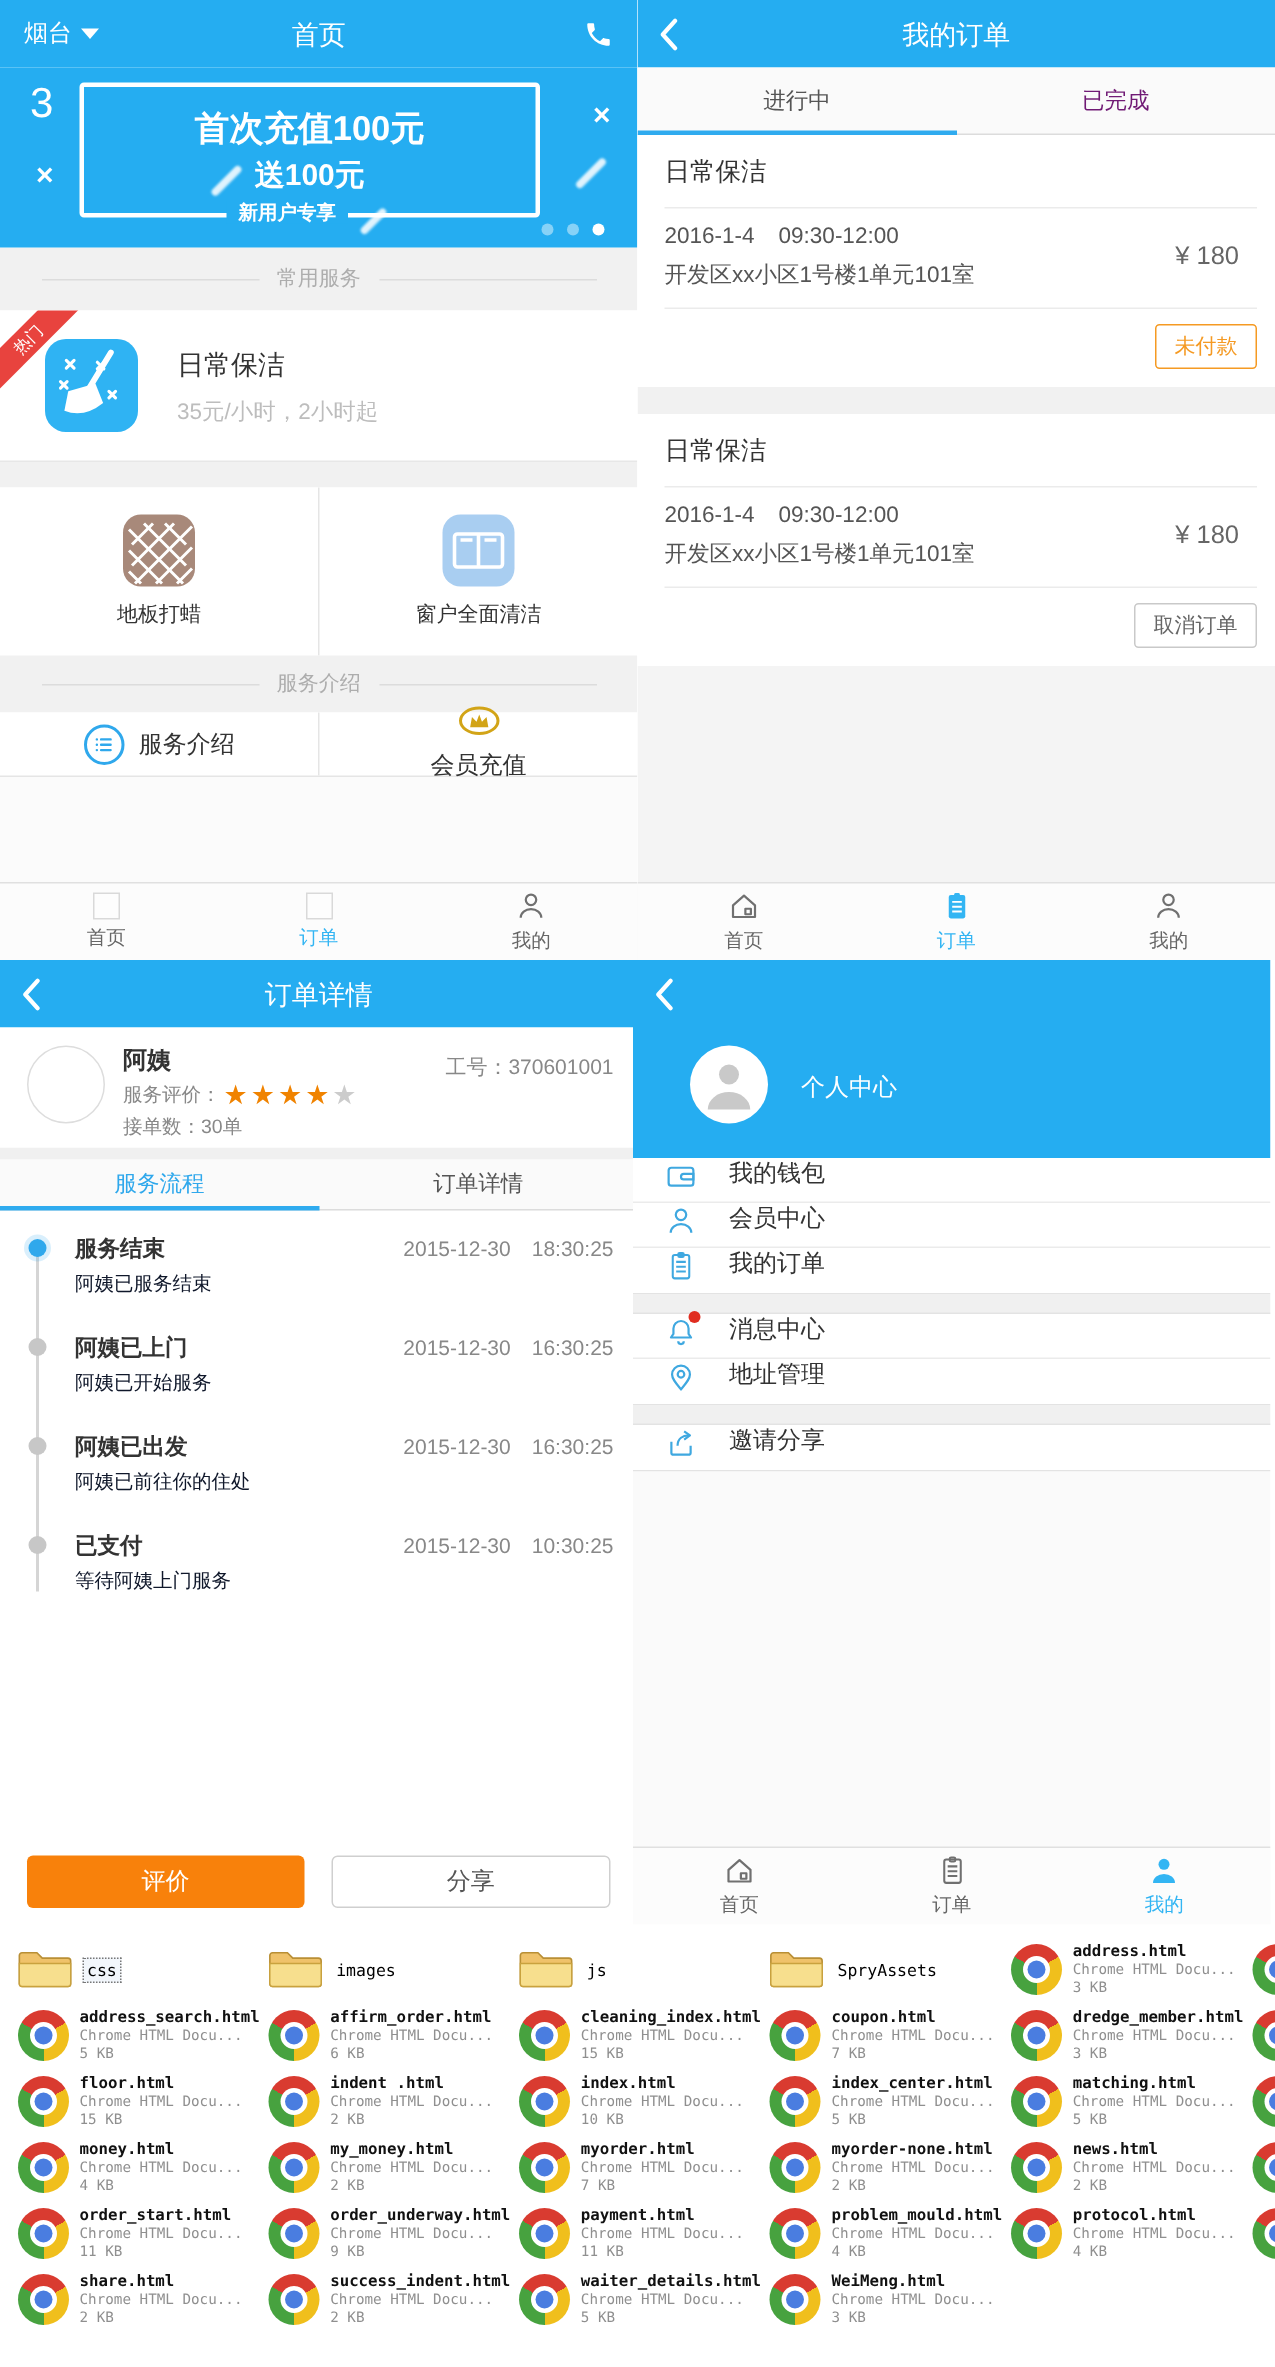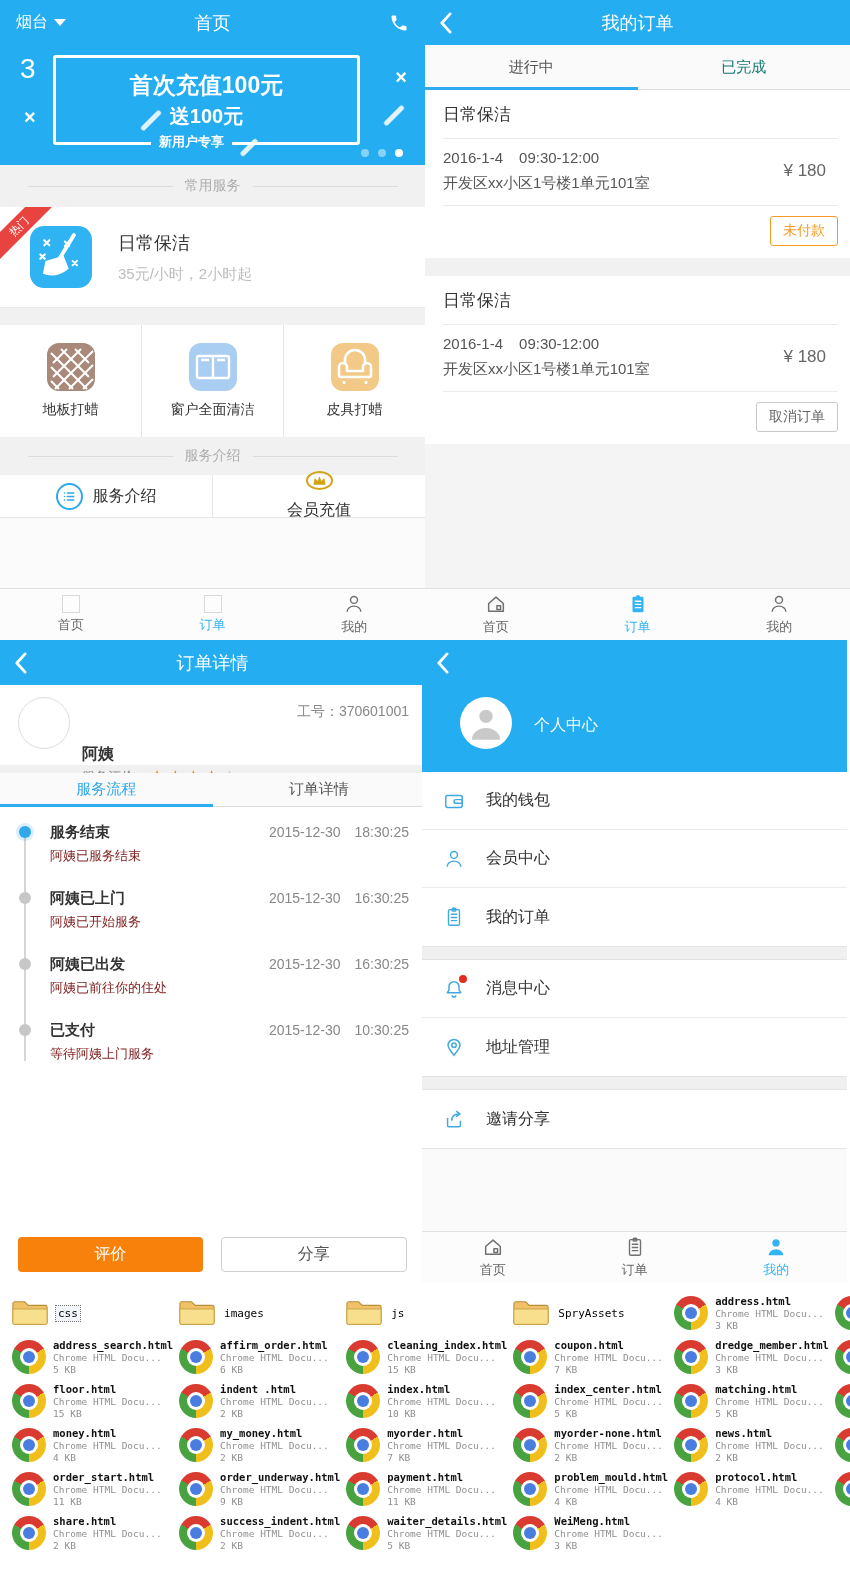--- a/index.html
+++ b/index.html
@@ -77,74 +77,74 @@
 
   
   .tabbar { position:absolute; bottom:0; left:0; width:100%; height:52px; background:#FCFCFC; border-top:1px solid #E0E0E0; display:flex; }
   .tab { flex:1; display:flex; flex-direction:column; align-items:center; justify-content:center; gap:3px; font-size:13px; color:#666; }
   .tab.active { color:#33B5F3; }
   .ph-square { width:18px; height:18px; border:1px solid #D9D9D9; background:#FDFDFD; }
   .tab svg { display:block; }
 
   
   .seg-tabs { height:45px; background:#FAFAFA; border-bottom:1px solid #DCDCDC; display:flex; position:relative; flex:0 0 auto; }
-  .seg { flex:1; display:flex; align-items:center; justify-content:center; font-size:15px; color:#0f766e; }
+  .seg { flex:1; display:flex; align-items:center; justify-content:center; font-size:15px; color:#701a75; }
   .seg.active { color:#555; }
   .seg-line { position:absolute; bottom:-1px; left:0; width:50%; height:3px; background:#2FABEF; }
   .order-card { background:#fff; padding:0 0 10px 0; flex:0 0 auto; }
   .oc-title { font-size:17px; color:#333; padding:13px 18px 12px; }
   .oc-div { height:1px; background:#EBEBEB; margin:0 12px 0 18px; }
   .oc-info { display:flex; align-items:center; padding:10px 18px 12px; }
   .oc-dt { font-size:15px; color:#555; }
   .oc-dt .t { margin-left:16px; }
   .oc-addr { font-size:15px; color:#555; margin-top:8px; }
   .oc-price { margin-left:auto; font-size:17px; color:#666; padding-right:6px; }
   .oc-actions { display:flex; justify-content:flex-end; padding:10px 12px 2px; }
   .btn-o { font-size:14px; padding:5px 12px; border-radius:3px; background:#fff; }
   .btn-orange { border:1px solid #F59A23; color:#F59A23; }
   .btn-gray { border:1px solid #C9C9C9; color:#666; }
   .order-gap { height:18px; background:#F1F1F1; flex:0 0 auto; }
 
   
   .worker { height:80px; background:#fff; display:flex; padding:12px 14px 0 18px; position:relative; flex:0 0 auto; }
   .avatar-ring { width:52px; height:52px; border-radius:50%; border:1px solid #DDD; background:#fff; flex:0 0 auto; }
   .worker-main { margin-left:12px; }
-  .worker-name { font-size:16px; font-weight:bold; color:#333;margin-top:47px; }
+  .worker-name { font-size:16px; font-weight:bold; color:#333; }
   .worker-row { font-size:13px; color:#888; margin-top:3px; display:flex; align-items:center; }
   .stars { font-size:18px; letter-spacing:2px; line-height:1; margin-left:2px; }
   .star { color:#CCC; } .star.on { color:#F08300; }
   .worker-id { position:absolute; right:16px; top:18px; font-size:14px; color:#888; }
   .thin-band { height:8px; background:#F0F0F0; flex:0 0 auto; }
   .dtabs { height:34px; background:#FAFAFA; border-bottom:1px solid #DCDCDC; display:flex; position:relative; flex:0 0 auto; }
   .dtab { flex:1; display:flex; align-items:center; justify-content:center; font-size:15px; color:#555; }
   .dtab.active { color:#2FA8EC; }
   .dtab-line { position:absolute; bottom:-1px; left:0; width:50%; height:3px; background:#2FABEF; }
 
   .timeline { position:relative; padding:16px 14px 0 50px; flex:0 0 auto; }
   .timeline::before { content:""; position:absolute; left:24px; top:28px; bottom:26px; width:2px; background:#D5D5D5; }
   .tl-item { position:relative; margin-bottom:24px; min-height:38px; }
   .tl-dot { position:absolute; left:-31px; top:3px; width:12px; height:12px; border-radius:50%; background:#C7C7C7; }
   .tl-item.active .tl-dot { background:#2FA8EC; box-shadow:0 0 0 3px rgba(47,168,236,.18); }
   .tl-title { font-size:15px; font-weight:bold; color:#333; }
-  .tl-desc { font-size:13px; color:#7f1d1d; margin-top:5px; }
+  .tl-desc { font-size:13px; color:#0f172a; margin-top:5px; }
   .tl-time { position:absolute; right:2px; top:1px; font-size:14px; color:#888; }
   .tl-clock { margin-left:14px; }
 
   .dbuttons { display:flex; gap:18px; margin:0 18px 11px; flex:0 0 auto; }
   .dbtn { flex:1; height:35px; border-radius:4px; display:flex; align-items:center; justify-content:center; font-size:16px; }
   .dbtn-rate { background:#F8810B; color:#fff; }
   .dbtn-share { background:#fff; border:1px solid #CFCFCF; color:#555; }
 
   
   .p-head { height:132px; background:#25ADF1; position:relative; flex:0 0 auto; }
   .p-avatar { position:absolute; left:38px; top:57px; width:52px; height:52px; border-radius:50%; background:#fff; overflow:hidden; }
   .p-avatar svg { display:block; margin:6px auto 0; }
   .p-title { position:absolute; left:112px; top:75px; color:#fff; font-size:16px; }
   .menu-group { background:#fff; border-bottom:1px solid #E3E3E3; }
-  .menu-row { height:58px; display:flex; align-items:center; padding-left:20px; border-bottom:1px solid #EBEBEB; background:#fff; }
+  .menu-row { height:30px; display:flex; padding-left:20px; border-bottom:1px solid #EBEBEB; background:#fff; }
   .menu-group .menu-row:last-child { border-bottom:none; }
   .menu-ic { width:24px; height:24px; position:relative; display:flex; align-items:center; justify-content:center; flex:0 0 auto; }
   .menu-label { font-size:16px; color:#333; margin-left:20px; }
   .menu-gap { height:13px; background:#F0F0F0; border-bottom:1px solid #E3E3E3; }
   .red-dot { position:absolute; right:-1px; top:-2px; width:8px; height:8px; border-radius:50%; background:#E02D20; }
 
   
   .file-grid { display:grid; grid-template-columns:repeat(6,1fr); padding:8px 6px 0; }
   .file-item { display:flex; align-items:center; height:44px; padding-left:6px; gap:7px; overflow:visible; white-space:nowrap; }
   .folder-label { font-family:"DejaVu Sans Mono","Liberation Mono",monospace; font-size:11px; color:#000; padding:1px 2px; }
@@ -241,32 +241,20 @@
           <svg width="48" height="48" viewBox="0 0 48 48">
               <g stroke="#fff" stroke-width="2.4" fill="none" stroke-linejoin="round">
             <rect x="8" y="13" width="32" height="22" rx="2"></rect>
             <line x1="24" y1="13" x2="24" y2="35"></line>
             <path d="M12 17 h8 M28 17 h8"></path>
           </g>
             </svg>
         </div>
         <div class="svc-label">窗户全面清洁</div>
       </div>
-      <div class="svc">
-        <div class="tile-sm t-sofa">
-          <svg width="48" height="48" viewBox="0 0 48 48">
-              <g stroke="#fff" stroke-width="2.6" fill="none" stroke-linejoin="round">
-            <path d="M14 22 v-5 a10 10 0 0 1 20 0 v5"></path>
-            <path d="M8 24 a4 4 0 0 1 8 0 v4 h16 v-4 a4 4 0 0 1 8 0 v8 a2 2 0 0 1 -2 2 H10 a2 2 0 0 1 -2 -2 Z"></path>
-            <path d="M13 38 v3 M35 38 v3"></path>
-          </g>
-            </svg>
-        </div>
-        <div class="svc-label">皮具打蜡</div>
-      </div>
     </div>
 
     <div class="sect sect-2">
       <span class="hline"></span>
         <span>服务介绍</span>
         <span class="hline"></span>
     </div>
 
     <div class="qlinks">
       <div class="qlink">

